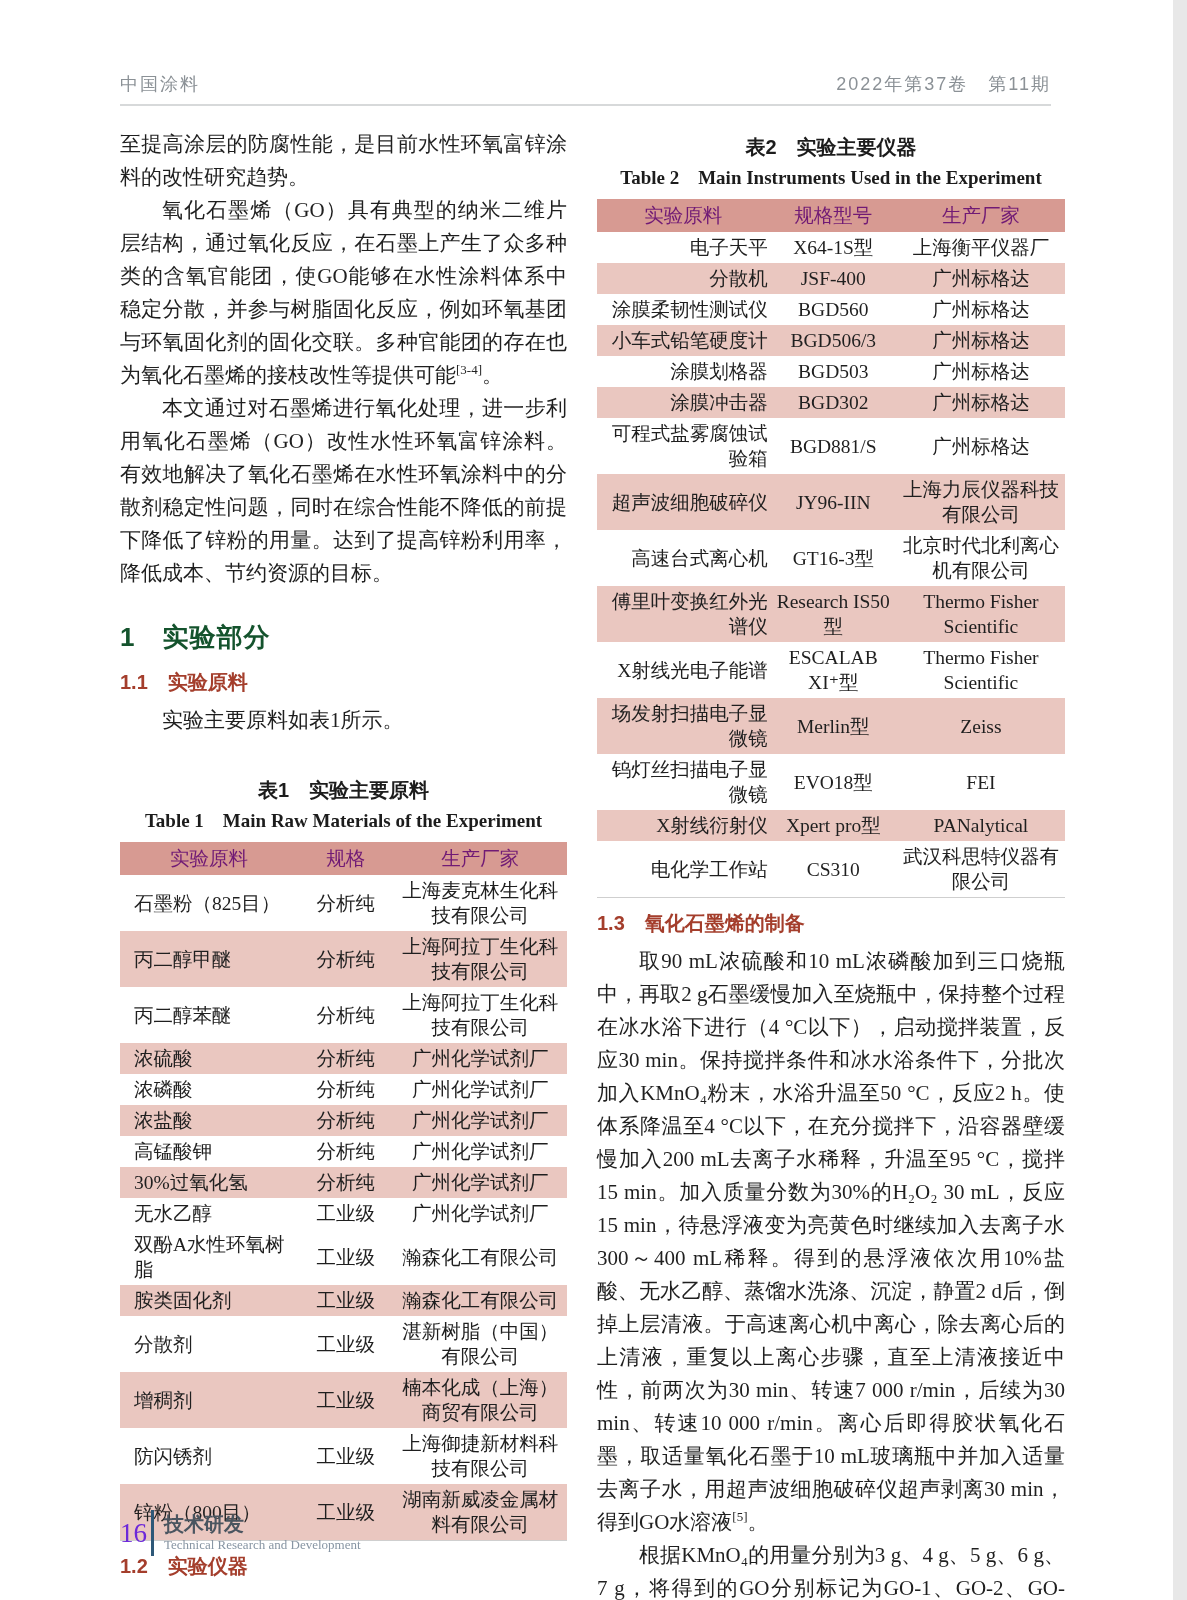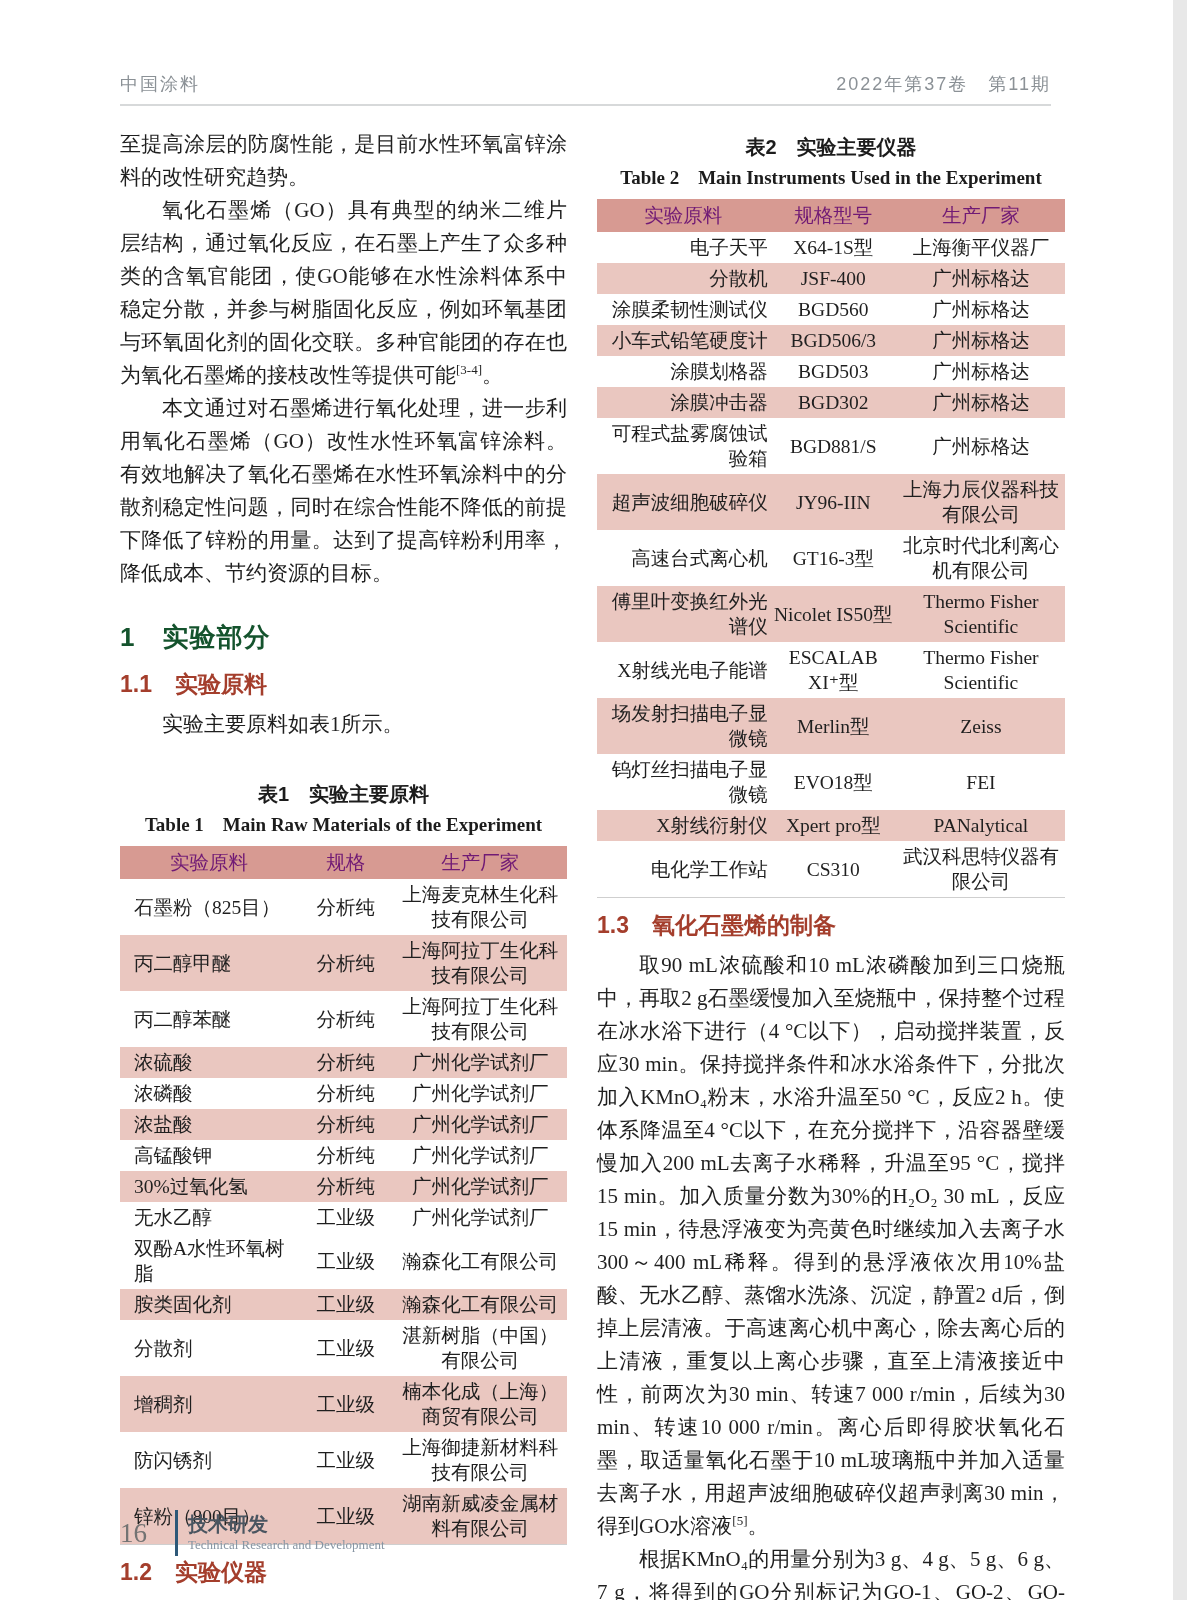--- a/index.html
+++ b/index.html
@@ -33,21 +33,21 @@
   p.body.indent{text-indent:2em;}
   sup{font-size:0.62em;line-height:0;}
   
   h2.sec{
     font-family:"Liberation Sans","DejaVu Sans",sans-serif;
     font-size:26px;font-weight:bold;color:#14532d;
     margin:30px 0 14px 0;letter-spacing:1px;
   }
   h3.subsec{
     font-family:"Liberation Sans","DejaVu Sans",sans-serif;
-    font-size:23px;font-weight:bold;color:#a43e2c;
+    font-size:20px;font-weight:bold;color:#a43e2c;
     margin:12px 0 8px 0;
   }
   
   .tbl-cap-zh{
     font-family:"Liberation Sans","DejaVu Sans",sans-serif;
     font-size:20px;font-weight:bold;text-align:center;color:#1c1c1c;
     margin-top:40px;
   }
   .col-right .tbl-cap-zh{margin-top:6px;}
   .tbl-cap-en{
@@ -75,21 +75,21 @@
   table.t2 th:nth-child(1){width:37%;}
   table.t2 th:nth-child(2),table.t2 td:nth-child(2){width:27%;}
   table.t2 th:nth-child(3),table.t2 td:nth-child(3){width:36%;}
   .after-table{margin-top:28px;}
   
   .page-footer{
     position:absolute;left:120px;bottom:44px;
     display:flex;align-items:center;
   }
   .page-footer .pnum{
-    font-size:27px;color:#737373;margin-right:28px;
+    font-size:27px;color:#6d28d9;margin-right:4px;
     font-family:"Liberation Serif","DejaVu Serif",serif;
   }
   .page-footer .bar{
     width:3px;height:46px;background:#2e5878;margin-right:10px;
   }
   .page-footer .lab-zh{
     font-family:"Liberation Sans","DejaVu Sans",sans-serif;
     font-size:20px;font-weight:bold;color:#4a5560;line-height:24px;
   }
   .page-footer .lab-en{
@@ -263,21 +263,21 @@
               <td>JY96-IIN</td>
               <td>上海力辰仪器科技有限公司</td>
             </tr>
             <tr>
               <td>高速台式离心机</td>
               <td>GT16-3型</td>
               <td>北京时代北利离心机有限公司</td>
             </tr>
             <tr class="alt">
               <td>傅里叶变换红外光谱仪</td>
-              <td>Nicolet IS50型</td>
+              <td>Research IS50型</td>
               <td>Thermo Fisher Scientific</td>
             </tr>
             <tr>
               <td>X射线光电子能谱</td>
               <td>ESCALAB XI⁺型</td>
               <td>Thermo Fisher Scientific</td>
             </tr>
             <tr class="alt">
               <td>场发射扫描电子显微镜</td>
               <td>Merlin型</td>

